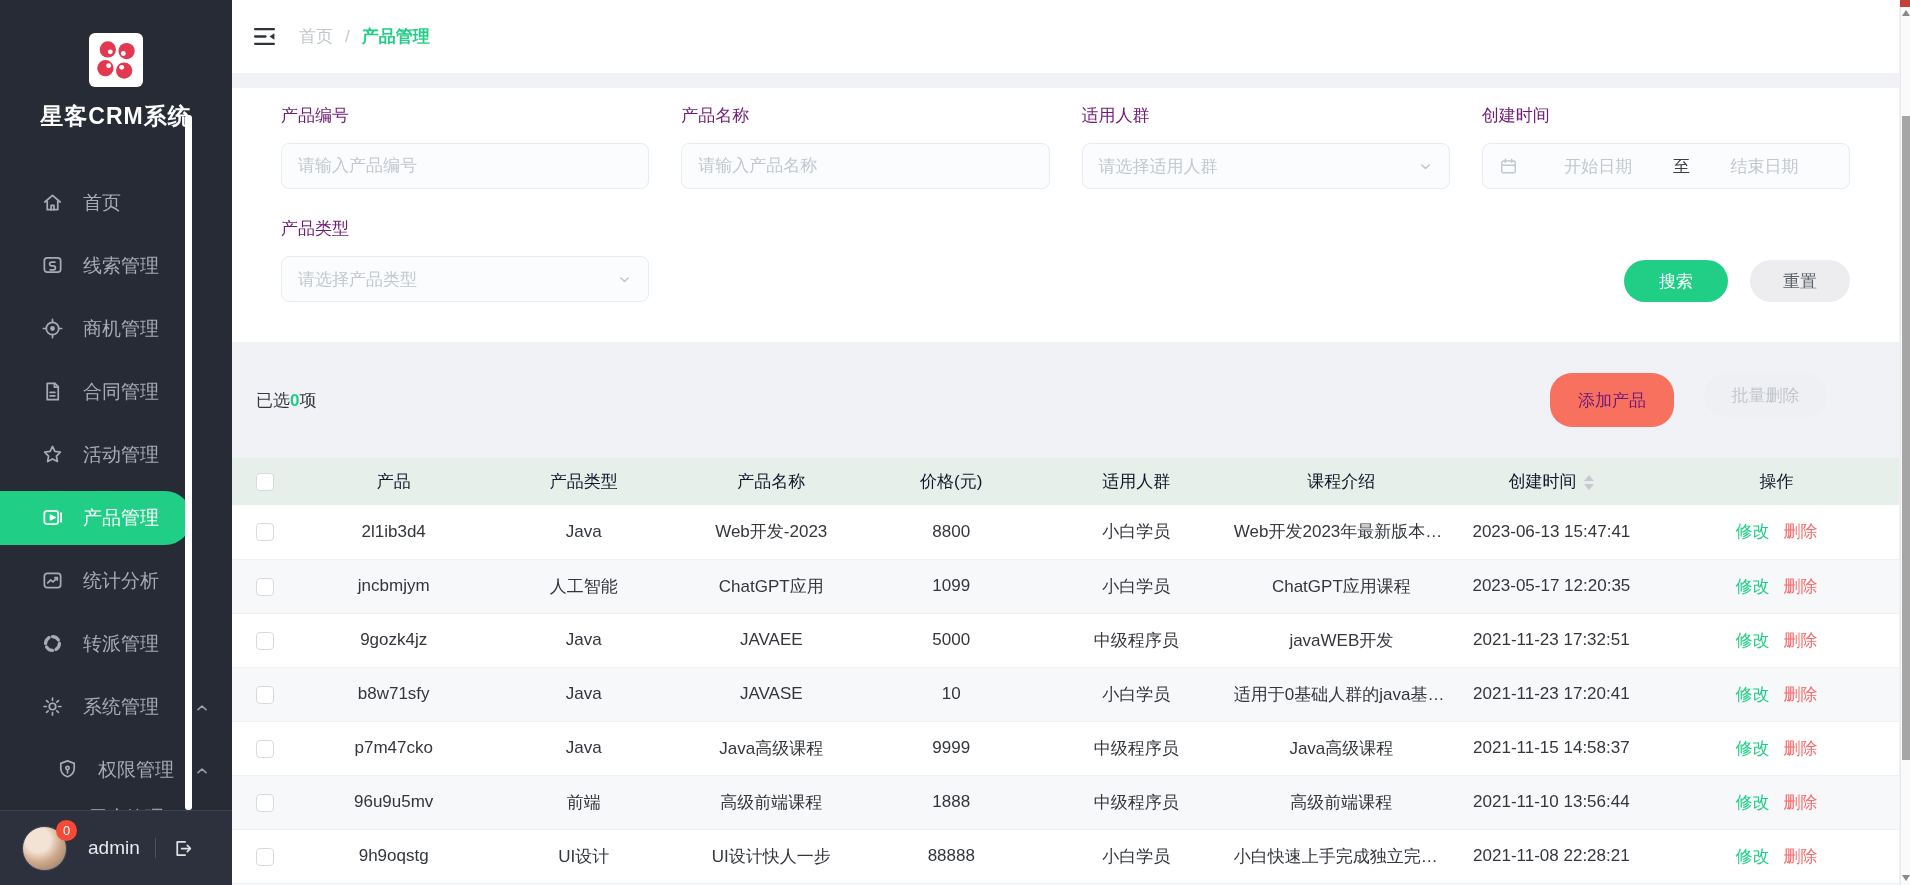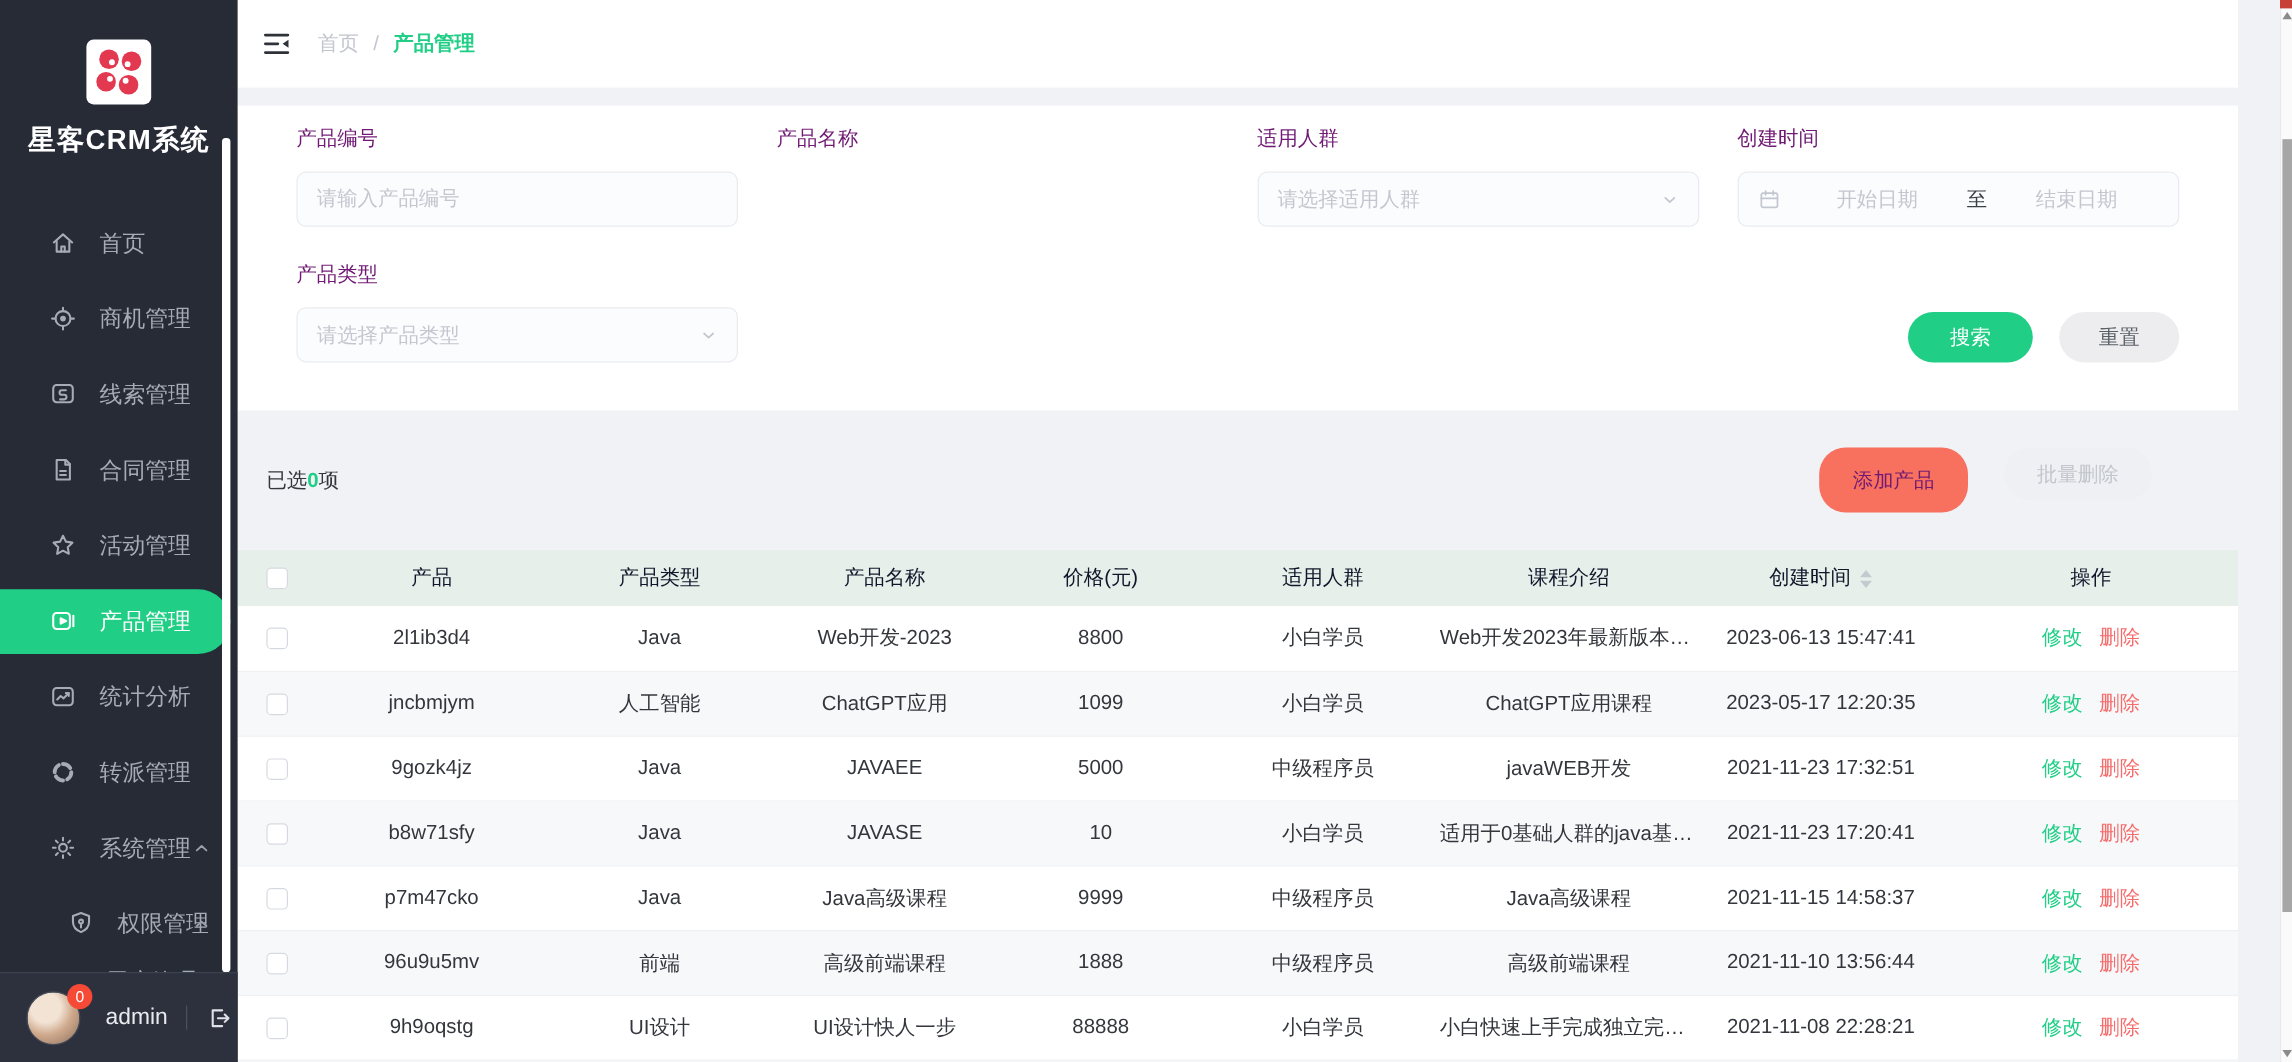--- a/index.html
+++ b/index.html
@@ -1,21 +1,21 @@
 <!DOCTYPE html>
 <html style="--accent: #21ce86; --danger-btn: #f8705e; --delete: #f56c6c; --sidebar: #262b36; --thead: #e7efea;"><head>
 <meta charset="utf-8">
 <style>
   * { margin:0; padding:0; box-sizing:border-box; }
   html,body { width:1910px; height:885px; overflow:hidden; }
   body { font-family:"Liberation Sans","DejaVu Sans",sans-serif; background:#f0f2f5; color:#33363c; }
   .app { position:relative; width:1910px; height:885px; display:flex; }
 
   
-  .sidebar { position:relative; width:198px; height:885px; background:var(--sidebar,#262b36); flex:none; overflow:hidden; }
+  .sidebar { position:relative; width:232px; height:885px; background:var(--sidebar,#262b36); flex:none; overflow:hidden; }
   .logo-box { width:54px; height:54px; margin:33px auto 0; background:#fff; border-radius:6px; display:flex; align-items:center; justify-content:center; }
   .app-title { margin-top:14px; text-align:center; color:#fff; font-size:23px; font-weight:bold; letter-spacing:1px; }
   .menu { margin-top:39px; }
   .menu-item { height:63px; display:flex; align-items:center; padding-left:40px; color:#a6abb5; font-size:19px; cursor:pointer; position:relative; }
   .menu-item .mi-icon { width:24px; height:24px; margin-right:19px; display:flex; align-items:center; justify-content:center; flex:none; }
   .menu-item .mi-icon svg { width:23px; height:23px; }
   .menu-item.active { width:192px; background:var(--accent,#21ce86); border-radius:0 28px 28px 0; color:#fff; height:54px; margin:4.5px 0; }
   .menu-item.sub { padding-left:55px; }
   .menu-item.clipped { padding-left:88px; align-items:flex-start; padding-top:4px; }
   .mi-chevron { position:absolute; right:22px; top:50%; transform:translateY(-50%); width:16px; height:16px; }
@@ -115,35 +115,35 @@
               <path d="M4 11.5 12 4.5l8 7"></path>
               <path d="M6.5 10.5V19.5h11v-9"></path>
               <path d="M10.5 19.5v-4.5h3v4.5"></path>
             </svg>
           </span>
           <span>首页</span>
         </div>
         <div class="menu-item">
           <span class="mi-icon">
             <svg viewBox="0 0 24 24" fill="none" stroke="currentColor" stroke-width="1.8" stroke-linecap="round" stroke-linejoin="round">
+              <rect x="3.5" y="4" width="17" height="15" rx="3"></rect>
+              <path d="M14.5 8.5h-3.5a2 2 0 0 0 0 4h2a2 2 0 0 1 0 4H9.5"></path>
+            </svg>
+          </span>
+          <span>线索管理</span>
+        </div>
+        <div class="menu-item">
+          <span class="mi-icon">
+            <svg viewBox="0 0 24 24" fill="none" stroke="currentColor" stroke-width="1.8" stroke-linecap="round" stroke-linejoin="round">
               <circle cx="12" cy="12" r="6.5"></circle>
               <circle cx="12" cy="12" r="1.6" fill="currentColor"></circle>
               <path d="M12 2.5v3M12 18.5v3M2.5 12h3M18.5 12h3"></path>
             </svg>
           </span>
           <span>商机管理</span>
-        </div>
-        <div class="menu-item">
-          <span class="mi-icon">
-            <svg viewBox="0 0 24 24" fill="none" stroke="currentColor" stroke-width="1.8" stroke-linecap="round" stroke-linejoin="round">
-              <rect x="3.5" y="4" width="17" height="15" rx="3"></rect>
-              <path d="M14.5 8.5h-3.5a2 2 0 0 0 0 4h2a2 2 0 0 1 0 4H9.5"></path>
-            </svg>
-          </span>
-          <span>线索管理</span>
         </div>
         <div class="menu-item">
           <span class="mi-icon">
             <svg viewBox="0 0 24 24" fill="none" stroke="currentColor" stroke-width="1.8" stroke-linecap="round" stroke-linejoin="round">
               <path d="M6.5 3.5h8l3.5 3.5v13.5h-11.5z"></path>
               <path d="M14 3.5V7.5h4"></path>
               <path d="M9.5 13h5M9.5 16.5h5"></path>
             </svg>
           </span>
           <span>合同管理</span>
@@ -252,20 +252,23 @@
     <div class="filter-card">
 
       <div>
           <div class="field-label">产品编号</div>
           <div class="control">
             <input placeholder="请输入产品编号" style="">
           </div>
         </div>
         <div>
           <div class="field-label">产品名称</div>
+          <div class="control">
+            <input placeholder="请输入产品名称" style="">
+          </div>
         </div>
         <div>
           <div class="field-label">适用人群</div>
           <div class="control select">
             <span>请选择适用人群</span>
             <span style="display: flex;">
               <svg viewBox="0 0 24 24" fill="none" stroke="#c3c7cf" stroke-width="2.4" stroke-linecap="round" stroke-linejoin="round">
                 <path d="M6 9.5l6 5.5 6-5.5"></path>
               </svg>
             </span>

